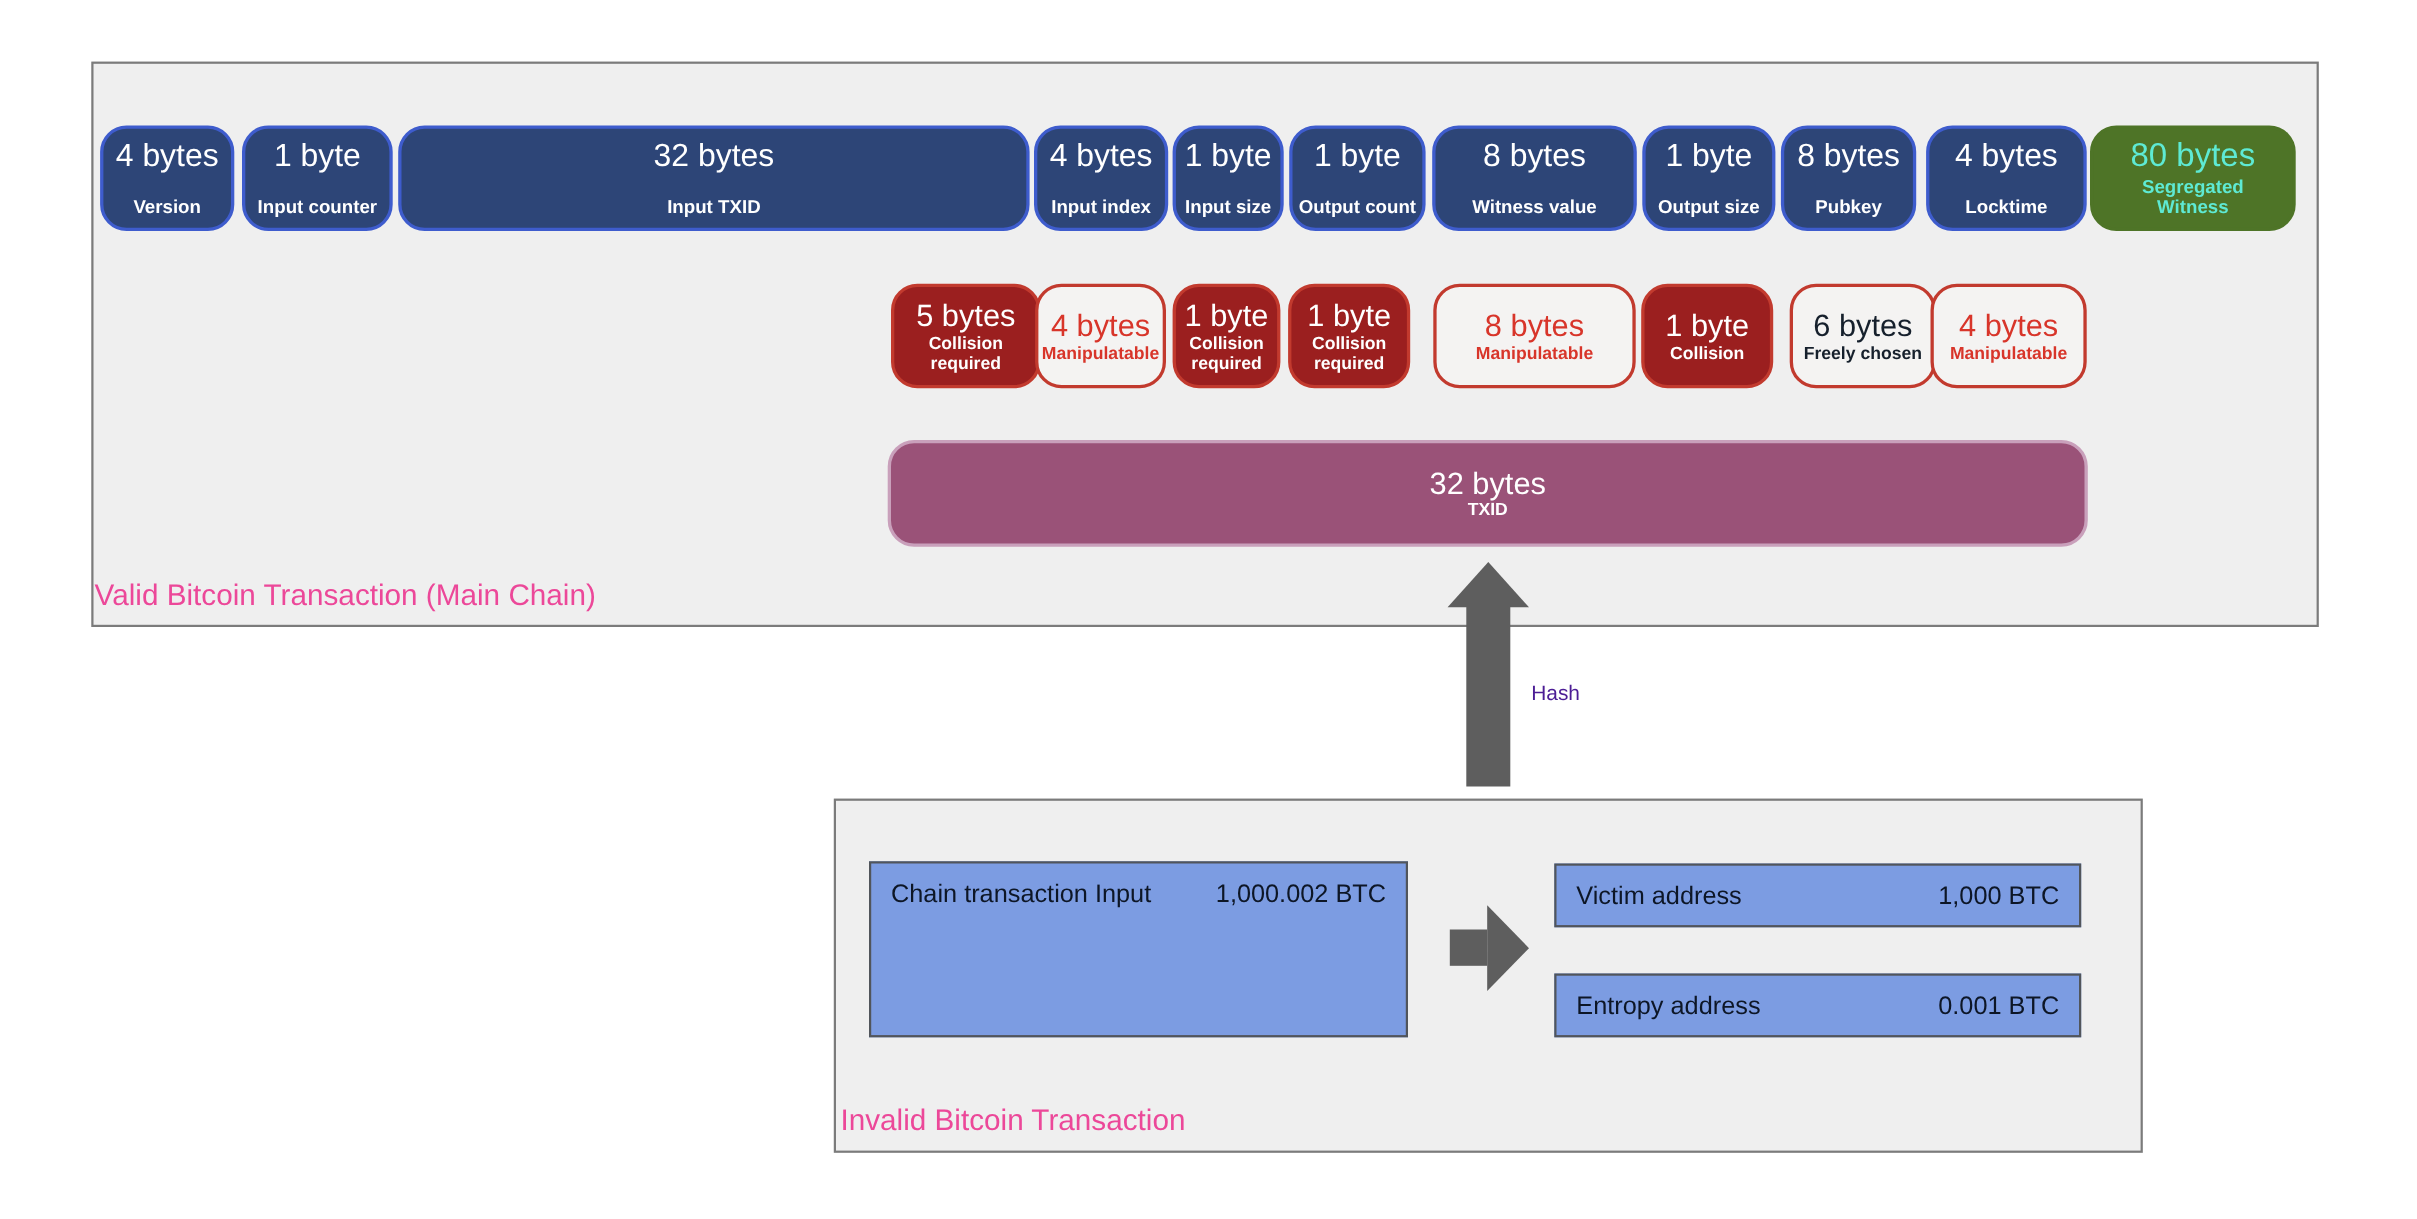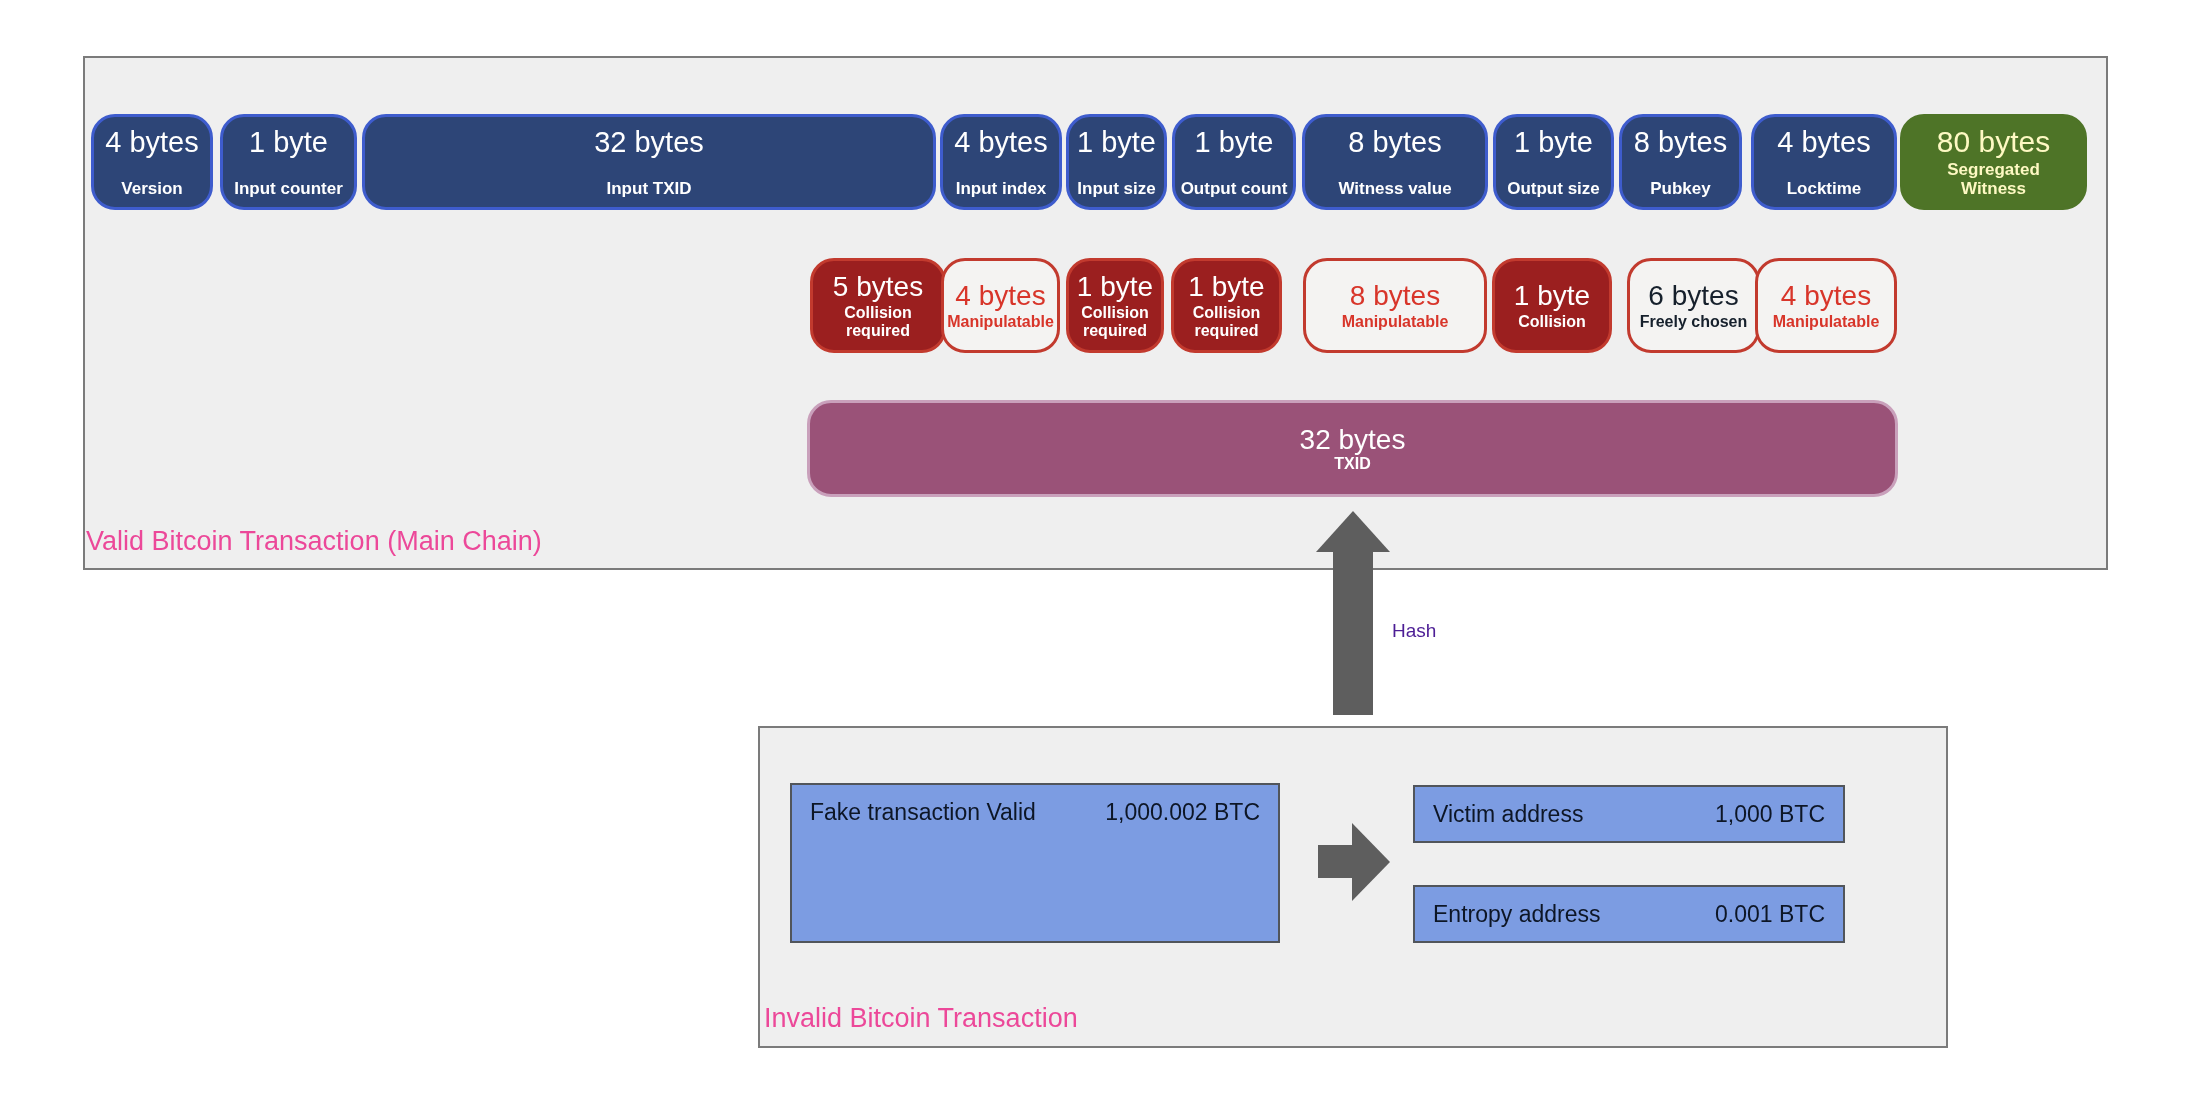--- a/index.html
+++ b/index.html
@@ -9,21 +9,21 @@
   .panel{position:absolute;background:#efefef;border:2px solid #7b7b7b;box-sizing:border-box;}
   .panel-label{position:absolute;font-size:27px;color:#ec4899;white-space:nowrap;}
 
   .fbox{position:absolute;display:flex;flex-direction:column;align-items:center;justify-content:center;
         text-align:center;box-sizing:border-box;line-height:1.12;border-radius:24px;}
   .f-size{font-size:29px;font-weight:400;}
   .f-name{font-size:17px;font-weight:bold;margin-top:20px;}
 
   
   .blue{top:114px;height:96px;background:#2d4577;border:3px solid #3e5ccd;color:#ffffff;}
-  .green{top:114px;height:96px;background:#4e7427;border:3px solid #4e7427;color:#fef9c3;}
+  .green{top:114px;height:96px;background:#4e7427;border:3px solid #4e7427;color:#5eead4;}
   .green .f-size{font-size:30px;}
   .green .f-name{max-width:120px;margin-top:1px;line-height:1.15;}
 
   
   .row2{top:258px;height:95px;}
   .row2 .f-size{font-size:28px;}
   .row2 .f-name{font-size:16px;margin-top:2px;}
   .red-filled{background:#9b1f1f;border:3px solid #c23a2e;color:#ffffff;}
   .red-outline{background:#f4f3f2;border:3px solid #c23a2e;color:#d8352a;}
   .red-outline-black{background:#f4f3f2;border:3px solid #c23a2e;color:#16202c;}
@@ -39,21 +39,21 @@
   .up-arrow-shaft{position:absolute;left:1333px;top:550px;width:40px;height:165px;background:#5e5e5e;}
   .right-arrow-shaft{position:absolute;left:1318px;top:845px;width:34px;height:33px;background:#5e5e5e;}
   .right-arrow-head{position:absolute;left:1352px;top:823px;width:0;height:0;
     border-top:39px solid transparent;border-bottom:39px solid transparent;border-left:38px solid #5e5e5e;}
   .hash-label{position:absolute;left:1392px;top:620px;font-size:19px;color:#4c1d95;}
 
   
   .bluebox{position:absolute;background:#7c9ce2;border:2px solid #51555b;box-sizing:border-box;
            color:#0d1626;font-size:23px;display:flex;justify-content:space-between;padding:0 18px;}
   .fake-box{left:790px;top:783px;width:490px;height:160px;align-items:flex-start;padding-top:14px;}
-  .addr-box{left:1413px;width:432px;height:58px;align-items:center;}
+  .addr-box{left:1413px;width:479px;height:58px;align-items:center;}
   .victim-box{top:785px;}
   .entropy-box{top:885px;}
 </style>
 </head>
 <body>
 
 <div class="canvas">
 
   <div class="panel" style="left:83px;top:56px;width:2025px;height:514px;"></div>
 
@@ -142,21 +142,21 @@
 
   <div class="panel-label" style="left:86px;top:526px;">Valid Bitcoin Transaction (Main Chain)</div>
 
   <div class="up-arrow-head"></div>
   <div class="up-arrow-shaft"></div>
   <div class="hash-label">Hash</div>
 
   <div class="panel" style="left:758px;top:726px;width:1190px;height:322px;"></div>
 
   <div class="bluebox fake-box">
-    <span>Fake transaction Valid</span>
+    <span>Chain transaction Input</span>
     <span>1,000.002 BTC</span>
   </div>
 
   <div class="right-arrow-shaft"></div>
   <div class="right-arrow-head"></div>
 
   <div class="bluebox addr-box victim-box">
     <span>Victim address</span>
     <span>1,000 BTC</span>
   </div>

